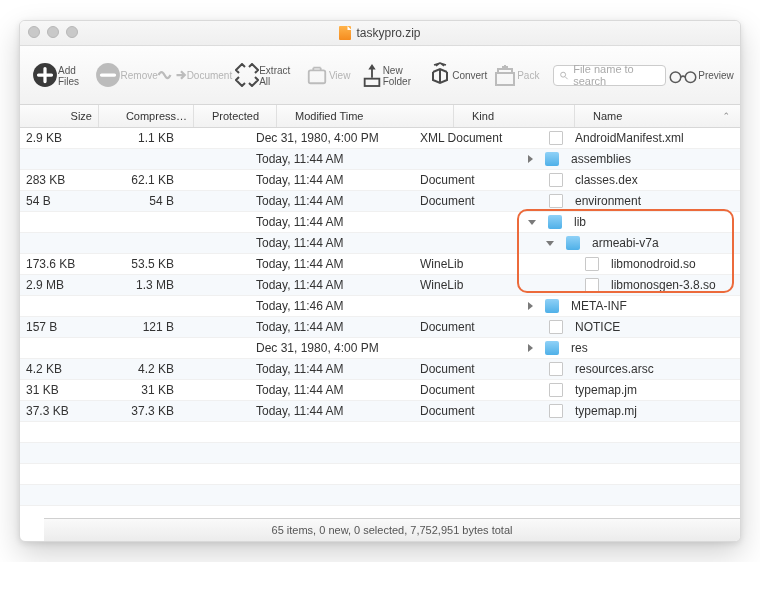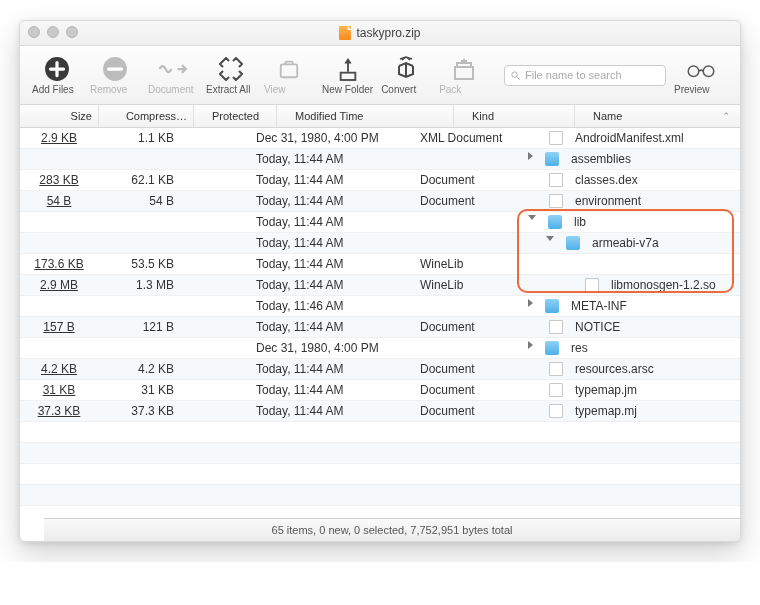--- a/index.html
+++ b/index.html
@@ -4,46 +4,46 @@
 <style>
   html,body{margin:0;padding:0;font-family:-apple-system,"Helvetica Neue",Arial,sans-serif;background:#fff;}
   .window{width:720px;margin:20px auto;border:1px solid #d9d9d9;border-radius:6px;overflow:hidden;box-shadow:0 12px 30px rgba(0,0,0,.18),0 2px 6px rgba(0,0,0,.1);background:#fff;}
   .titlebar{height:24px;background:linear-gradient(#f7f7f7,#efefef);border-bottom:1px solid #dcdcdc;position:relative;display:flex;align-items:center;justify-content:center;}
   .traffic{position:absolute;left:8px;top:5px;display:flex;gap:7px;}
   .tlight{width:12px;height:12px;border-radius:50%;background:#c9c9c9;border:1px solid #b7b7b7;box-sizing:border-box;}
   .title{font-size:12px;color:#444;display:flex;align-items:center;gap:5px;}
   .zip-ic{width:12px;height:14px;background:linear-gradient(#ffb34a,#f58c1f);border-radius:1px;position:relative;}
   .zip-ic:before{content:"";position:absolute;right:0;top:0;width:4px;height:4px;background:#fff;clip-path:polygon(0 0,100% 100%,0 100%);}
   .toolbar{height:58px;background:linear-gradient(#fdfdfd,#f2f2f2);border-bottom:1px solid #d7d7d7;display:flex;align-items:center;padding:0 8px;gap:4px;}
-  .tbtn{display:flex;flex-direction:column;justify-content:center;min-width:50px;padding:0 4px;cursor:pointer;}
+  .tbtn{display:flex;flex-direction:row;align-items:center;justify-content:center;min-width:50px;padding:0 4px;cursor:pointer;}
   .tbtn .ic{height:28px;display:flex;align-items:center;justify-content:center;color:#5a5a5a;}
   .tbtn.dis .ic{color:#bcbcbc;}
   .tbtn .lbl{font-size:10px;color:#555;margin-top:1px;}
   .tbtn.dis .lbl{color:#b4b4b4;}
   .spacer{flex:1;}
   .search{width:150px;height:19px;border:1px solid #ccc;border-radius:4px;background:#fff;display:flex;align-items:center;padding:0 5px;font-size:11px;color:#aaa;gap:4px;}
   .columns{display:flex;height:22px;background:linear-gradient(#fcfcfc,#f2f2f2);border-bottom:1px solid #d7d7d7;font-size:11px;color:#333;gap:12px;}
   .col{border-right:1px solid #e0e0e0;display:flex;align-items:center;padding:0 6px;overflow:hidden;white-space:nowrap;}
   .col.size{width:66px;justify-content:flex-end;}
   .col.comp{width:70px;justify-content:flex-end;}
   .col.prot{width:58px;}
   .col.mtime{width:152px;}
   .col.kind{width:96px;}
   .col.name{flex:1;border-right:none;display:flex;align-items:center;justify-content:space-between;}
   .sortind{font-size:9px;color:#888;margin-right:4px;}
   .rows{height:390px;overflow:auto;font-size:12px;color:#333;}
   .row{display:flex;height:20px;align-items:center;border-bottom:1px solid #f0f0f0;}
   .row:nth-child(even){background:#f6f9fc;}
   .c{padding:0 6px;overflow:hidden;white-space:nowrap;text-overflow:ellipsis;}
-  .c.size{width:66px;text-align:center;text-decoration:underline;}
+  .c.size{width:66px;text-align:left;}
   .c.comp{width:70px;text-align:right;}
   .c.prot{width:58px;}
   .c.mtime{width:152px;}
   .c.kind{width:96px;}
-  .c.name{flex:1;display:flex;align-items:flex-start;gap:12px;}
+  .c.name{flex:1;display:flex;align-items:center;gap:12px;}
   .tri{width:0;height:0;border-style:solid;display:inline-block;}
   .tri.right{border-width:4px 0 4px 5px;border-color:transparent transparent transparent #7a7a7a;}
   .tri.down{border-width:5px 4px 0 4px;border-color:#7a7a7a transparent transparent transparent;}
   .fico{width:14px;height:14px;display:inline-block;position:relative;}
   .fico.folder{background:linear-gradient(#8fd1f7,#4fb0e8);border-radius:2px;}
   .fico.folder:before{content:"";position:absolute;top:-2px;left:1px;width:5px;height:2px;background:#6cbcef;border-radius:1px 1px 0 0;}
   .fico.file{background:#fff;border:1px solid #c8c8c8;border-radius:1px;box-sizing:border-box;}
   .hl{position:absolute;border:2px solid #ec6a3b;border-radius:10px;pointer-events:none;}
   .rows-wrap{position:relative;}
   .statusbar{height:22px;background:linear-gradient(#fafafa,#ececec);border-top:1px solid #d0d0d0;display:flex;align-items:center;justify-content:center;font-size:11px;color:#555;margin-left:24px;}
@@ -256,31 +256,36 @@
             <span class="fico folder"></span>
             <span>armeabi-v7a</span>
           </div>
         </div>
         <div class="row">
           <div class="c size">173.6 KB</div>
           <div class="c comp">53.5 KB</div>
           <div class="c prot"></div>
           <div class="c mtime">Today, 11:44 AM</div>
           <div class="c kind">WineLib</div>
+          <div class="c name" style="padding-left:42px">
+            <span style="width:9px;display:inline-block"></span>
+            <span class="fico file"></span>
+            <span>libmonodroid.so</span>
+          </div>
         </div>
         <div class="row">
           <div class="c size">2.9 MB</div>
           <div class="c comp">1.3 MB</div>
           <div class="c prot"></div>
           <div class="c mtime">Today, 11:44 AM</div>
           <div class="c kind">WineLib</div>
           <div class="c name" style="padding-left:42px">
             <span style="width:9px;display:inline-block"></span>
             <span class="fico file"></span>
-            <span>libmonosgen-1.2.so</span>
+            <span>libmonosgen-3.8.so</span>
           </div>
         </div>
         <div class="row">
           <div class="c size"></div>
           <div class="c comp"></div>
           <div class="c prot"></div>
           <div class="c mtime">Today, 11:46 AM</div>
           <div class="c kind"></div>
           <div class="c name" style="padding-left:6px">
             <span class="tri right"></span>

